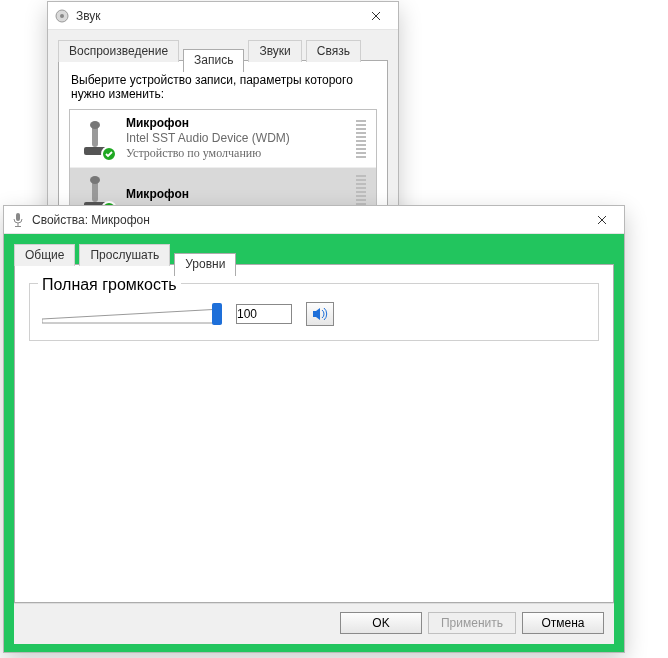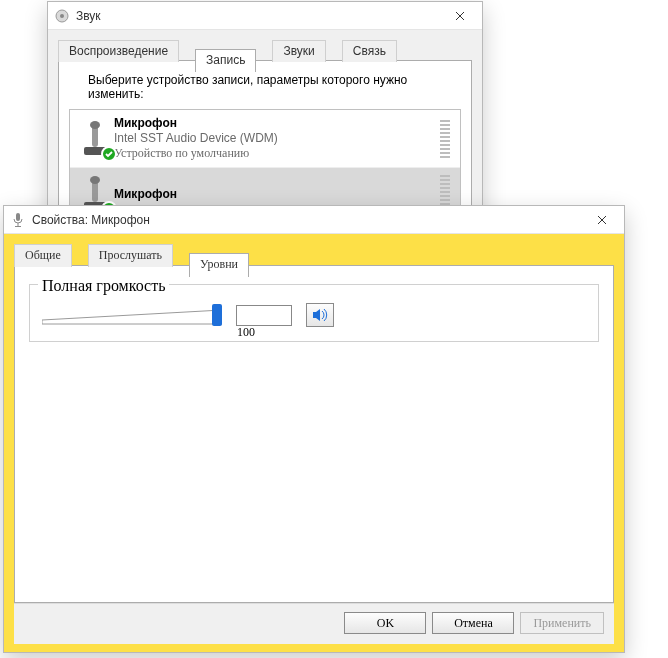--- a/index.html
+++ b/index.html
@@ -13,21 +13,21 @@
     height: 658px;
     overflow: hidden;
     position: relative;
   }
 
   
   .sound-window {
     position: absolute;
     left: 47px;
     top: 1px;
-    width: 436px;
+    width: 352px;
     height: 250px;
     background: #4d7c0f;
     border: 1px solid #b8b8b8;
     box-shadow: 0 8px 22px rgba(0,0,0,.20);
   }
   .titlebar {
     display: flex;
     align-items: center;
     height: 28px;
     padding: 0 0 0 6px;
@@ -44,21 +44,21 @@
     width: 45px; height: 28px;
     display: flex; align-items: center; justify-content: center;
     color: #333;
   }
 
   .sound-body { padding: 8px 10px 10px 10px; background: #f0f0f0; height: calc(100% - 28px); }
 
   .tabs {
     display: flex;
     align-items: flex-end;
-    gap: 16px;
+    gap: 4px;
     margin-bottom: -1px;
     position: relative;
     z-index: 2;
     text-align: right;
   }
   .tab {
     padding: 3px 10px 4px 10px;
     background: #f0f0f0;
     border: 1px solid #cfcfcf;
     border-bottom: none;
@@ -75,32 +75,33 @@
     z-index: 3;
   }
 
   .tab-panel {
     background: #fff;
     border: 1px solid #acacac;
     padding: 10px 10px 10px 10px;
     height: calc(100% - 22px);
   }
 
-  .instruction { margin: 2px 2px 8px 19px; color: #000; }
+  .instruction { margin: 2px 2px 8px 2px; color: #000; }
 
   .device-list {
     border: 1px solid #c0c0c0;
     background: #fff;
     height: 120px;
     overflow: hidden;
   }
   .device {
     display: flex;
     align-items: center;
     padding: 6px 8px 6px 8px;
+    gap: 12px;
     border-bottom: 1px solid #eee;
   }
   .device.selected {
     background: #d9d9d9;
   }
   .device-icon {
     position: relative;
     width: 36px; height: 40px;
     flex: 0 0 auto;
   }
@@ -138,25 +139,24 @@
     width: 622px;
     height: 448px;
     background: #fff;
     border: 1px solid #b8b8b8;
     box-shadow: 0 8px 22px rgba(0,0,0,.20);
     display: flex;
     flex-direction: column;
   }
   .props-body {
     padding: 8px 10px 8px 10px;
-    background: #fde047;
+    background: #22c55e;
     flex: 1;
     display: flex;
     flex-direction: column;
-    font-family: Liberation Serif, serif;
   }
 
   .fieldset {
     border: 1px solid #d0d0d0;
     padding: 10px 12px 14px 12px;
     margin: 8px 4px 4px 4px;
     background: #fff;
   }
   .legend {
     font-size: 16px;
@@ -183,21 +183,21 @@
     top: 0; width: 10px; height: 22px;
     background: #1e6fd9;
     border-radius: 2px;
   }
 
   .value-box {
     width: 56px; height: 20px;
     border: 1px solid #888;
     background: #fff;
     text-align: left;
-    padding: 19px 6px 0 0;
+    padding: 2px 6px 0 0;
     font-size: 12px;
   }
 
   .mute-btn {
     width: 28px; height: 24px;
     border: 1px solid #8a8a8a;
     background: linear-gradient(#fdfdfd,#e6e6e6);
     display: flex; align-items: center; justify-content: center;
   }
 
@@ -366,17 +366,17 @@
               <path d="M1 4 h3 l4 -3 v12 l-4 -3 h-3 z" fill="#1e6fd9"></path>
               <path d="M10 3 a5 5 0 0 1 0 8 M12 1 a8 8 0 0 1 0 12" stroke="#1e6fd9" fill="none" stroke-width="1"></path>
             </svg>
           </div>
         </div>
       </div>
     </div>
 
     <div class="props-footer">
       <div class="btn">OK</div>
+      <div class="btn disabled">Применить</div>
       <div class="btn">Отмена</div>
-      <div class="btn disabled">Применить</div>
     </div>
   </div>
 </div>
 
 </body></html>

